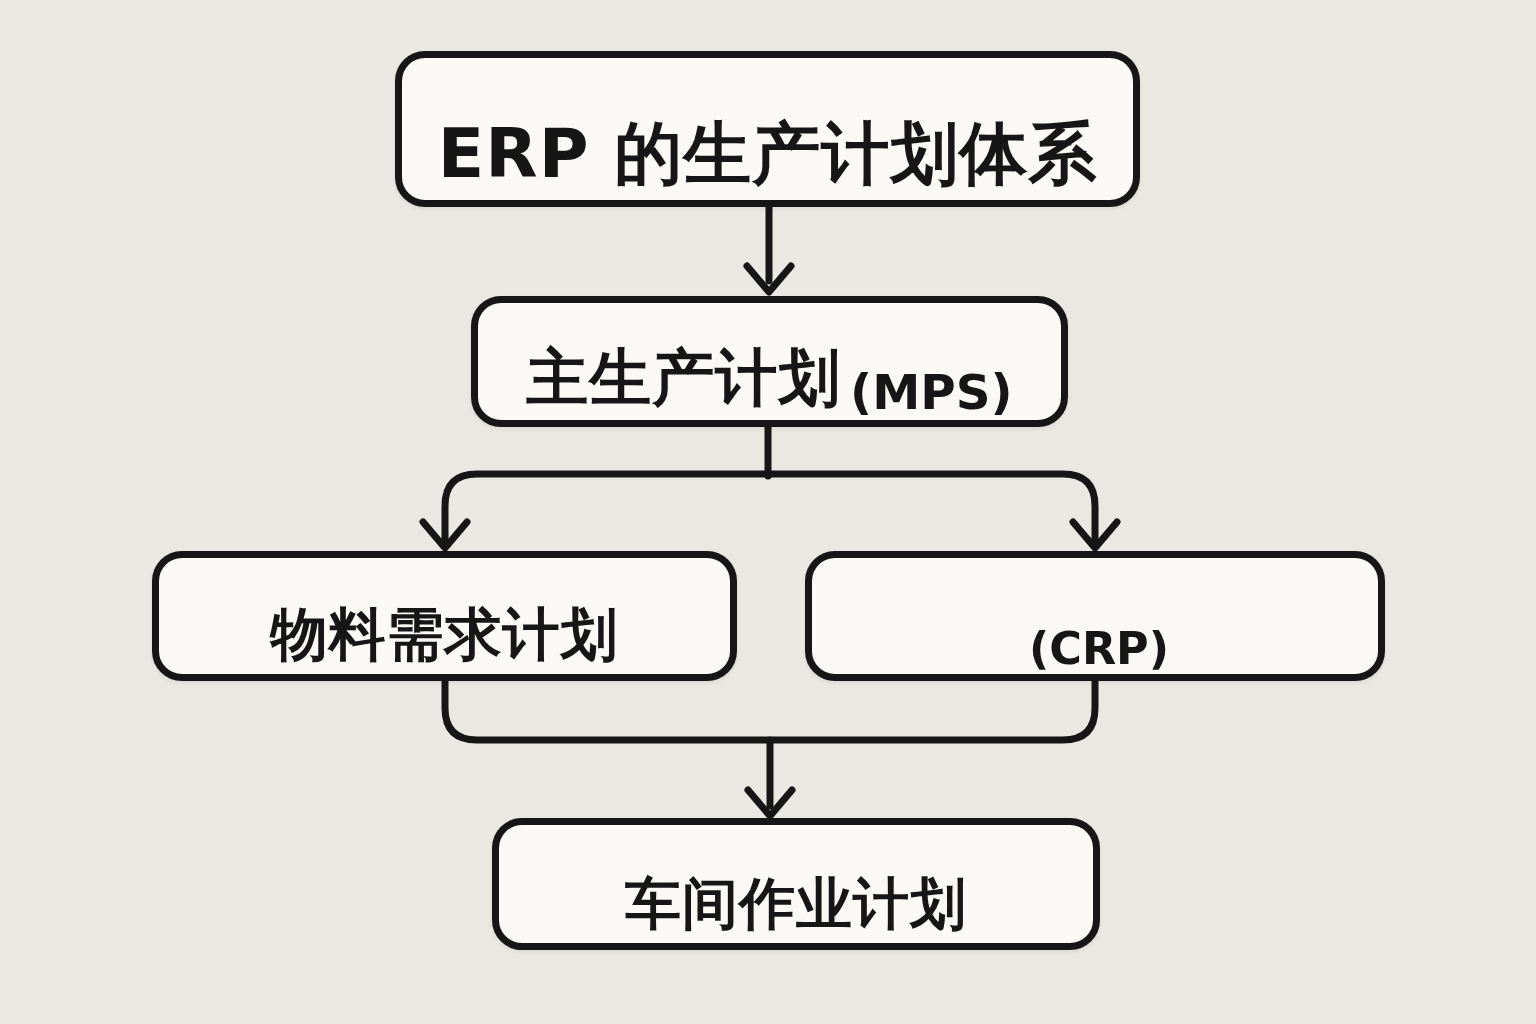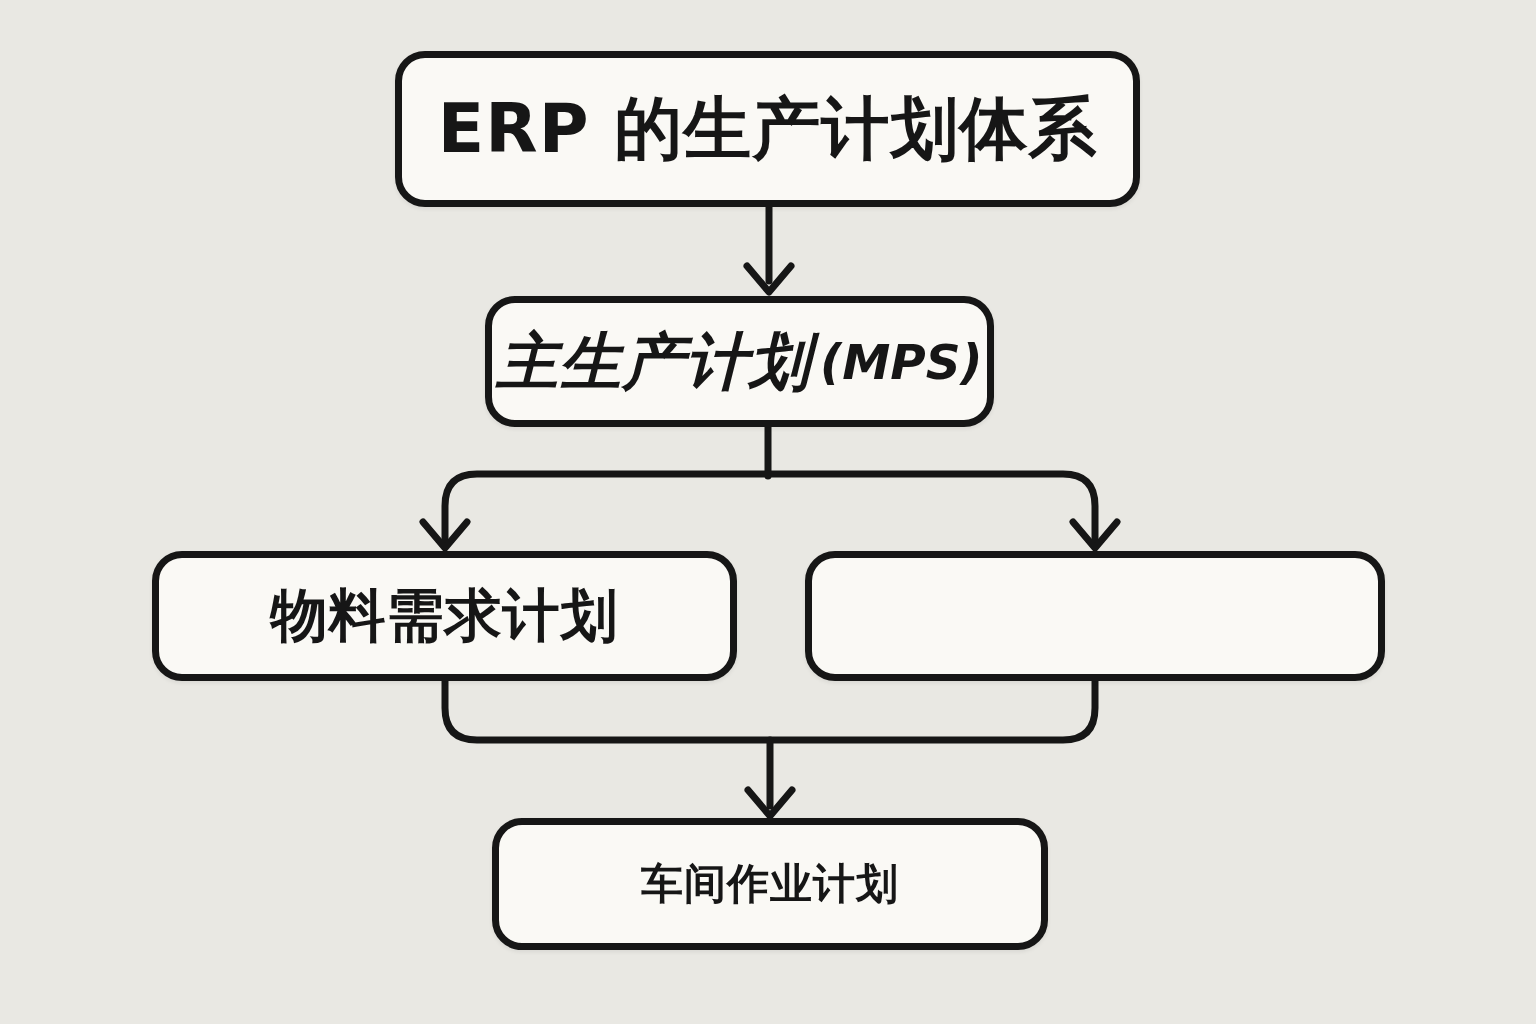--- a/index.html
+++ b/index.html
@@ -33,39 +33,39 @@
     fill: none;
     stroke-linecap: round;
     stroke-linejoin: round;
   }
   .node {
     position: absolute;
     background: var(--boxfill, #faf9f5);
     border: 7px solid var(--stroke, #161616);
     border-radius: 30px;
     display: flex;
-    align-items: center;
+    align-items: flex-end;
     justify-content: center;
     box-sizing: border-box;
     color: var(--ink, #161616);
     font-weight: bold;
     white-space: nowrap;
     letter-spacing: 1px;
     box-shadow: 0 2px 4px rgba(0,0,0,0.07);
   }
   .node .abbr {
     font-size: 0.78em;
     margin-left: 0.18em;
     letter-spacing: 0;
   }
   #node-title { left: 395px; top: 51px;  width: 745px; height: 156px; font-size: 68px; }
-  #node-mps   { left: 485px; top: 296px; width: 509px; height: 131px; font-size: 62px; font-style: italic; }
-  #node-mrp   { left: 152px; top: 551px; width: 585px; height: 130px; font-size: 57px; flex-direction: column; }
+  #node-mps   { left: 471px; top: 296px; width: 597px; height: 131px; font-size: 62px; }
+  #node-mrp   { left: 152px; top: 551px; width: 585px; height: 130px; font-size: 57px; }
   #node-crp   { left: 805px; top: 551px; width: 580px; height: 130px; font-size: 57px; }
-  #node-shop  { left: 492px; top: 818px; width: 556px; height: 132px; font-size: 42px; }
+  #node-shop  { left: 492px; top: 818px; width: 608px; height: 132px; font-size: 56px; }
 </style>
 </head>
 <body>
 
 <div class="canvas">
 
   <svg class="connectors" width="1536" height="1024" viewBox="0 0 1536 1024">
 
     <path class="edge" d="M769 205 V 281"></path>
     <polyline class="edge" points="747,266 769,292 791,266"></polyline>
@@ -88,19 +88,20 @@
   <div class="node" id="node-mps">
     <span>主生产计划</span>
     <span class="abbr">(MPS)</span>
   </div>
 
   <div class="node" id="node-mrp">
     <span>物料需求计划</span>
   </div>
 
   <div class="node" id="node-crp">
+    <span class="abbr">(CRP)</span>
   </div>
 
   <div class="node" id="node-shop">
     <span>车间作业计划</span>
   </div>
 
 </div>
 
 </body></html>

